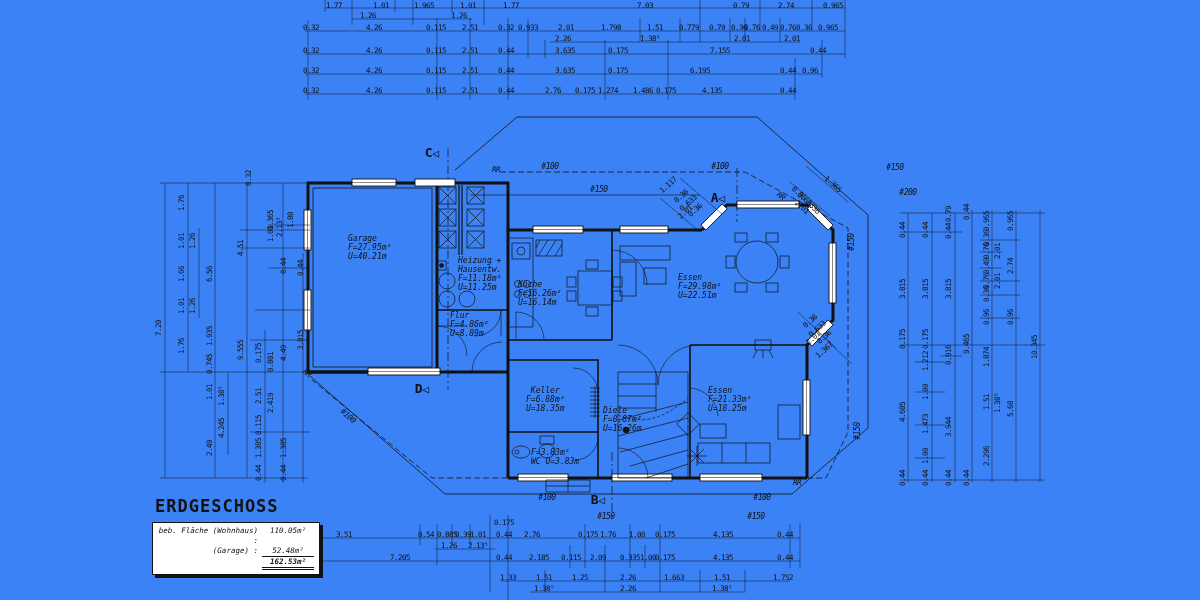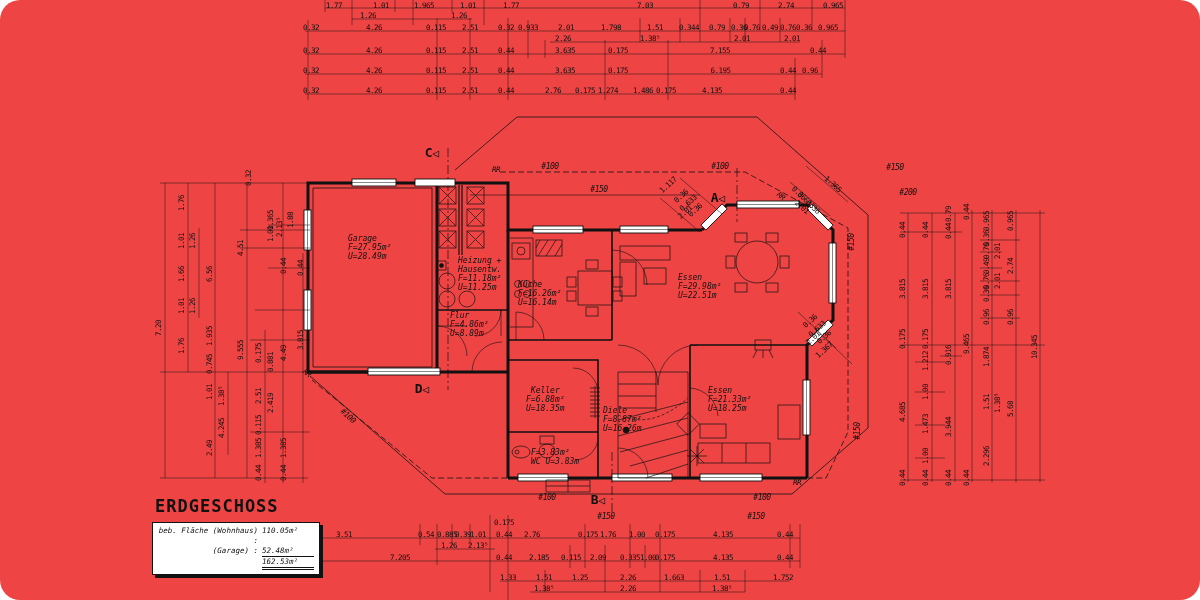--- a/index.html
+++ b/index.html
@@ -1,38 +1,38 @@
 <!DOCTYPE html>
 <html><head>
 <meta charset="utf-8">
 <style>
   html,body{margin:0;padding:0;background:#fff;}
-  #canvas{position:relative;width:1200px;height:600px;background:#ef4444;overflow:hidden;
-          font-family:"DejaVu Sans Mono",monospace;color:#111;border-radius:20px;}
+  #canvas{position:relative;width:1200px;height:600px;background:#3b82f6;overflow:hidden;
+          font-family:"DejaVu Sans Mono",monospace;color:#111;}
   svg{position:absolute;left:0;top:0;}
   #overlay{position:absolute;left:0;top:0;width:1200px;height:600px;}
   .lbl{position:absolute;font:7.5px "DejaVu Sans Mono",monospace;color:#111;
        white-space:nowrap;letter-spacing:-0.5px;transform:translate(-50%,-50%);}
   .wall-lbl{font-style:italic;font-size:8px;}
   .rr-lbl{font-style:italic;font-size:7.5px;}
   .room{position:absolute;font:8px "DejaVu Sans Mono",monospace;font-style:italic;
         line-height:9px;color:#111;white-space:nowrap;}
   .marker{position:absolute;font:bold 13px "DejaVu Sans Mono",monospace;color:#111;
           transform:translate(-50%,-50%);white-space:nowrap;}
   .marker .tri{font-size:11px;font-weight:normal;}
   #title{position:absolute;left:155px;top:496px;font:bold 17px "DejaVu Sans Mono",monospace;
          letter-spacing:1px;color:#111;}
   #legend{position:absolute;left:152px;top:522px;width:156px;border:1.5px solid #111;
           background:#fff;box-shadow:3px 3px 0 #111;padding:3px 5px 4px 5px;
           font:italic 7.5px "DejaVu Sans Mono",monospace;}
   .leg-row{display:flex;justify-content:flex-end;gap:4px;line-height:10px;}
   .leg-row .ll{flex:1;text-align:right;}
-  .leg-val{width:52px;text-align:left;}
+  .leg-val{width:52px;text-align:center;}
   .u1{border-bottom:1px solid #111;}
-  .u2{border-bottom:3px double #111;font-weight:normal;}
+  .u2{border-bottom:3px double #111;font-weight:bold;}
 </style>
 </head>
 <body>
 
 <div id="canvas">
 
   <svg width="1200" height="600" viewBox="0 0 1200 600">
 
     <path d="M455,170 L517,117 H757 L868,215 V428 L792,494 H445 L310,376" fill="none" stroke="#111" stroke-width="0.8"></path>
     <path d="M470,195 H700" fill="none" stroke="#111" stroke-width="0.6"></path>
@@ -217,21 +217,21 @@
       <span class="lbl " style="left: 459px; top: 15px;">1.26</span>
       <span class="lbl " style="left: 311px; top: 27px;">0.32</span>
       <span class="lbl " style="left: 374px; top: 27px;">4.26</span>
       <span class="lbl " style="left: 436px; top: 27px;">0.115</span>
       <span class="lbl " style="left: 470px; top: 27px;">2.51</span>
       <span class="lbl " style="left: 506px; top: 27px;">0.32</span>
       <span class="lbl " style="left: 528px; top: 27px;">0.933</span>
       <span class="lbl " style="left: 566px; top: 27px;">2.01</span>
       <span class="lbl " style="left: 611px; top: 27px;">1.798</span>
       <span class="lbl " style="left: 655px; top: 27px;">1.51</span>
-      <span class="lbl " style="left: 689px; top: 27px;">0.344</span>
+      <span class="lbl " style="left: 689px; top: 27px;">0.779</span>
       <span class="lbl " style="left: 717px; top: 27px;">0.79</span>
       <span class="lbl " style="left: 739px; top: 27px;">0.36</span>
       <span class="lbl " style="left: 752px; top: 27px;">0.76</span>
       <span class="lbl " style="left: 770px; top: 27px;">0.49</span>
       <span class="lbl " style="left: 788px; top: 27px;">0.76</span>
       <span class="lbl " style="left: 804px; top: 27px;">0.36</span>
       <span class="lbl " style="left: 828px; top: 27px;">0.965</span>
       <span class="lbl " style="left: 563px; top: 38px;">2.26</span>
       <span class="lbl " style="left: 650px; top: 38px;">1.38⁵</span>
       <span class="lbl " style="left: 742px; top: 38px;">2.01</span>
@@ -245,21 +245,21 @@
       <span class="lbl " style="left: 618px; top: 50px;">0.175</span>
       <span class="lbl " style="left: 720px; top: 50px;">7.155</span>
       <span class="lbl " style="left: 818px; top: 50px;">0.44</span>
       <span class="lbl " style="left: 311px; top: 70px;">0.32</span>
       <span class="lbl " style="left: 374px; top: 70px;">4.26</span>
       <span class="lbl " style="left: 436px; top: 70px;">0.115</span>
       <span class="lbl " style="left: 470px; top: 70px;">2.51</span>
       <span class="lbl " style="left: 506px; top: 70px;">0.44</span>
       <span class="lbl " style="left: 565px; top: 70px;">3.635</span>
       <span class="lbl " style="left: 618px; top: 70px;">0.175</span>
-      <span class="lbl " style="left: 700px; top: 70px; padding-left: 41px;">6.195</span>
+      <span class="lbl " style="left: 700px; top: 70px;">6.195</span>
       <span class="lbl " style="left: 788px; top: 70px;">0.44</span>
       <span class="lbl " style="left: 810px; top: 70px;">0.96</span>
       <span class="lbl " style="left: 311px; top: 90px;">0.32</span>
       <span class="lbl " style="left: 374px; top: 90px;">4.26</span>
       <span class="lbl " style="left: 436px; top: 90px;">0.115</span>
       <span class="lbl " style="left: 470px; top: 90px;">2.51</span>
       <span class="lbl " style="left: 506px; top: 90px;">0.44</span>
       <span class="lbl " style="left: 553px; top: 90px;">2.76</span>
       <span class="lbl " style="left: 585px; top: 90px;">0.175</span>
       <span class="lbl " style="left: 608px; top: 90px;">1.274</span>
@@ -410,21 +410,21 @@
       <span class="lbl rr-lbl" style="left: 307px; top: 373px; transform: translate(-50%, -50%) rotate(42deg);">RR</span>
       <span class="lbl rr-lbl" style="left: 781px; top: 196px; transform: translate(-50%, -50%) rotate(42deg);">RR</span>
       <span class="lbl rr-lbl" style="left: 797px; top: 482px;">RR</span>
       <div class="marker" style="left: 432px; top: 152px;"><span>C</span><span class="tri">◁</span></div>
       <div class="marker" style="left: 718px; top: 197px;"><span>A</span><span class="tri">◁</span></div>
       <div class="marker" style="left: 598px; top: 499px;"><span>B</span><span class="tri">◁</span></div>
       <div class="marker" style="left: 422px; top: 388px;"><span>D</span><span class="tri">◁</span></div>
       <div class="room" style="left: 348px; top: 234px;">
         <div>Garage</div>
         <div>F=27.95m²</div>
-        <div>U=28.49m</div>
+        <div>U=40.21m</div>
       </div>
       <div class="room" style="left: 458px; top: 256px;">
         <div>Heizung +</div>
         <div>Hausentw.</div>
         <div>F=11.18m²</div>
         <div>U=11.25m</div>
       </div>
       <div class="room" style="left: 450px; top: 311px;">
         <div>Flur</div>
         <div>F=4.86m²</div>

